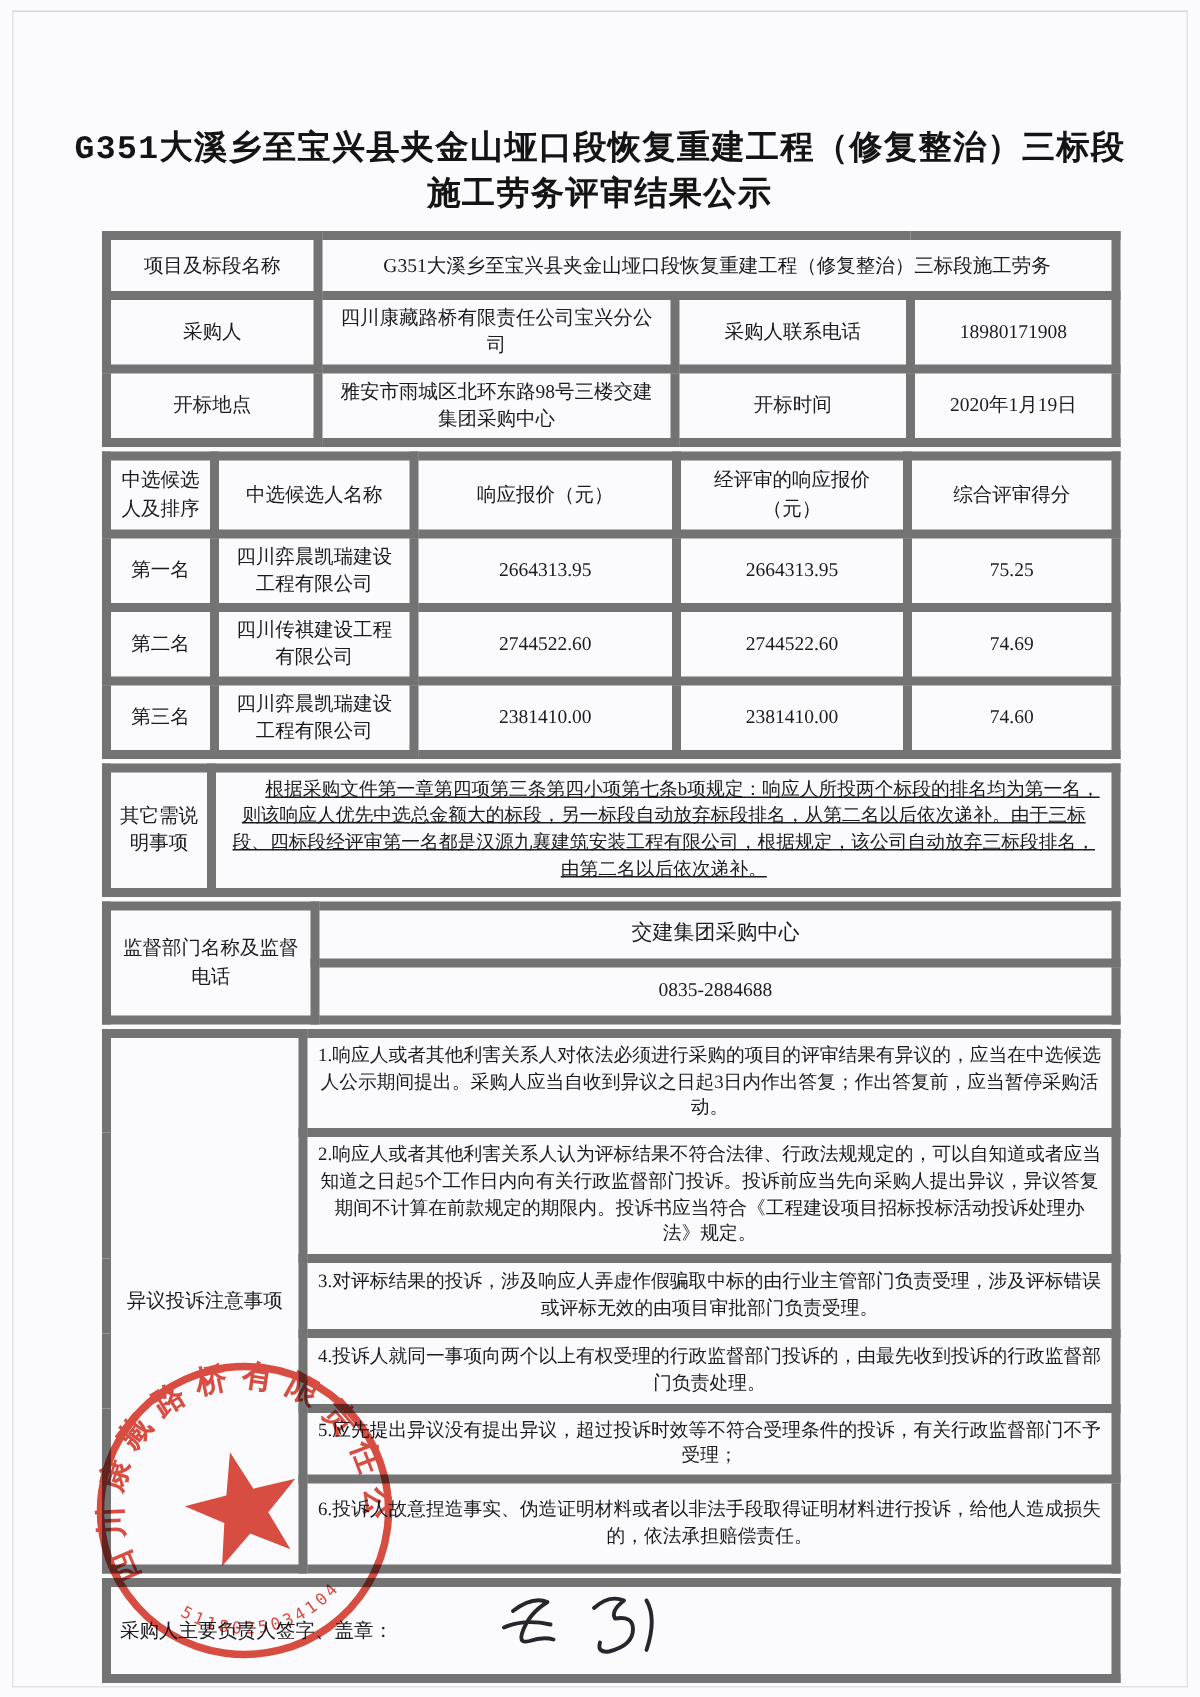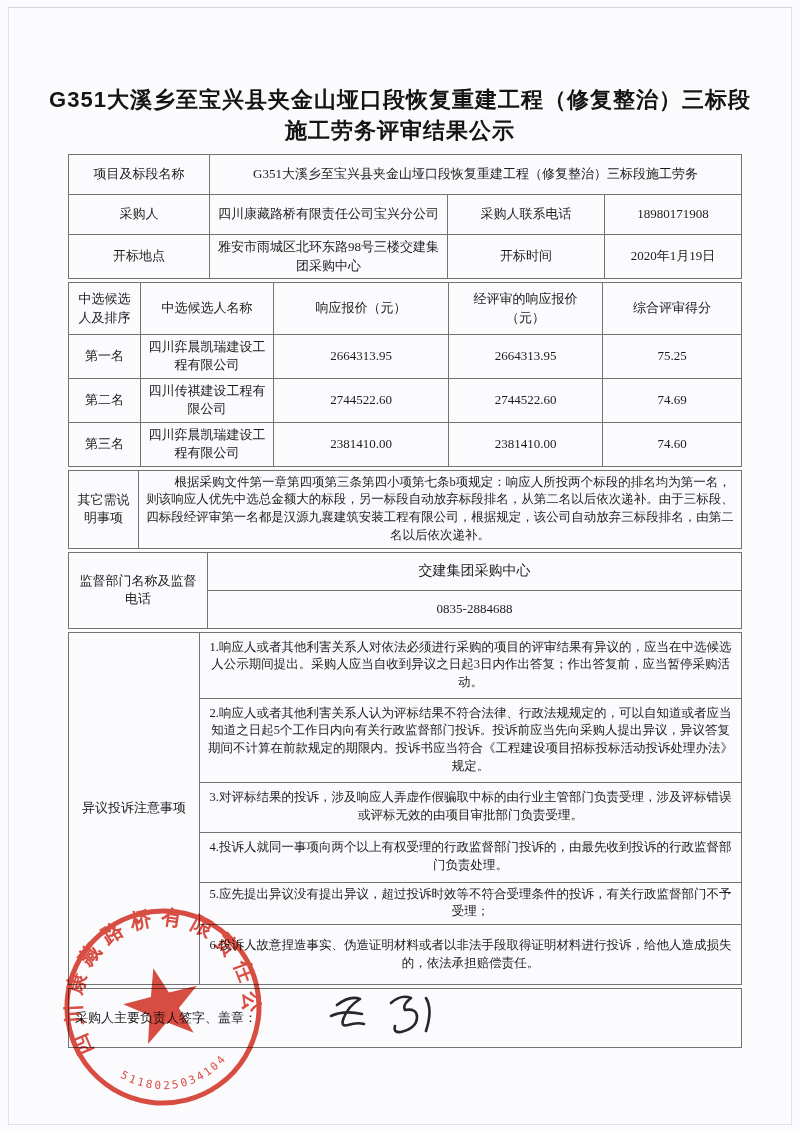--- a/index.html
+++ b/index.html
@@ -10,39 +10,39 @@
     color:#1b1b1d;
   }
   .page-frame{
     position:absolute;left:8px;top:7px;right:8px;bottom:6px;
     border:1px solid #e2e1e6;border-top-color:#d4d3d8;
     pointer-events:none;
   }
   .doc-title{
     margin:84px auto 0 auto;width:706px;
     text-align:center;
-    font-family:Liberation Sans, sans-serif;
+    font-family:Liberation Mono, monospace;
     font-weight:700;font-size:22px;line-height:31px;letter-spacing:1px;
     color:#141414;
   }
   .content{width:673px;margin:8px 0 0 68px;}
   table.tbl{
     border-collapse:collapse;width:673px;table-layout:fixed;
     font-size:13px;color:#1b1b1d;margin-top:3px;
   }
   table.tbl td{
-    border:1px solid #737373;
+    border:6px solid #737373;
     padding:3px 6px;
     text-align:center;vertical-align:middle;line-height:1.42;
     word-break:break-all;
   }
   td.para{
     text-align:left;font-size:12.5px;line-height:1.52;padding:5px 9px;
   }
-  td.indent{text-indent:2em;}
+  td.indent{text-indent:2em;text-decoration:underline;}
   .lbl{color:#1b1b1d;}
   .row-h40{height:40px;} .row-h44{height:44px;} .row-h30{height:30px;}
   .row-h52{height:52px;} .row-h43{height:43px;}
   .row-h72{height:72px;} .row-h38{height:38px;}
   .row-i1{height:66px;} .row-i2{height:84px;} .row-i3{height:50px;margin-top:30px;}
   .row-i4{height:50px;padding-left:32px;} .row-i5{height:40px;} .row-i6{height:60px;}
   .sig-row td{height:52px;text-align:left;padding:4px 4px;}
   .sig-line{display:flex;align-items:center;}
   .sig-label{font-size:13px;white-space:nowrap;}
   .sig-svg{margin-left:66px;margin-top:-6px;}

